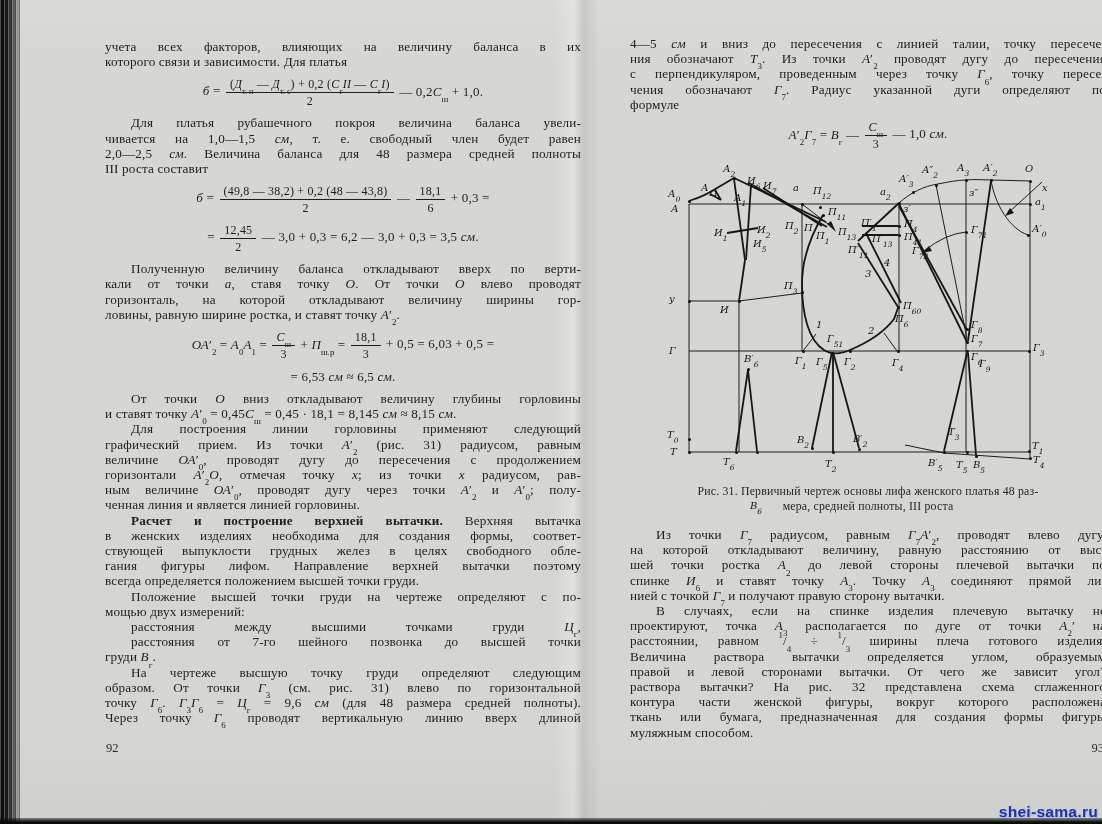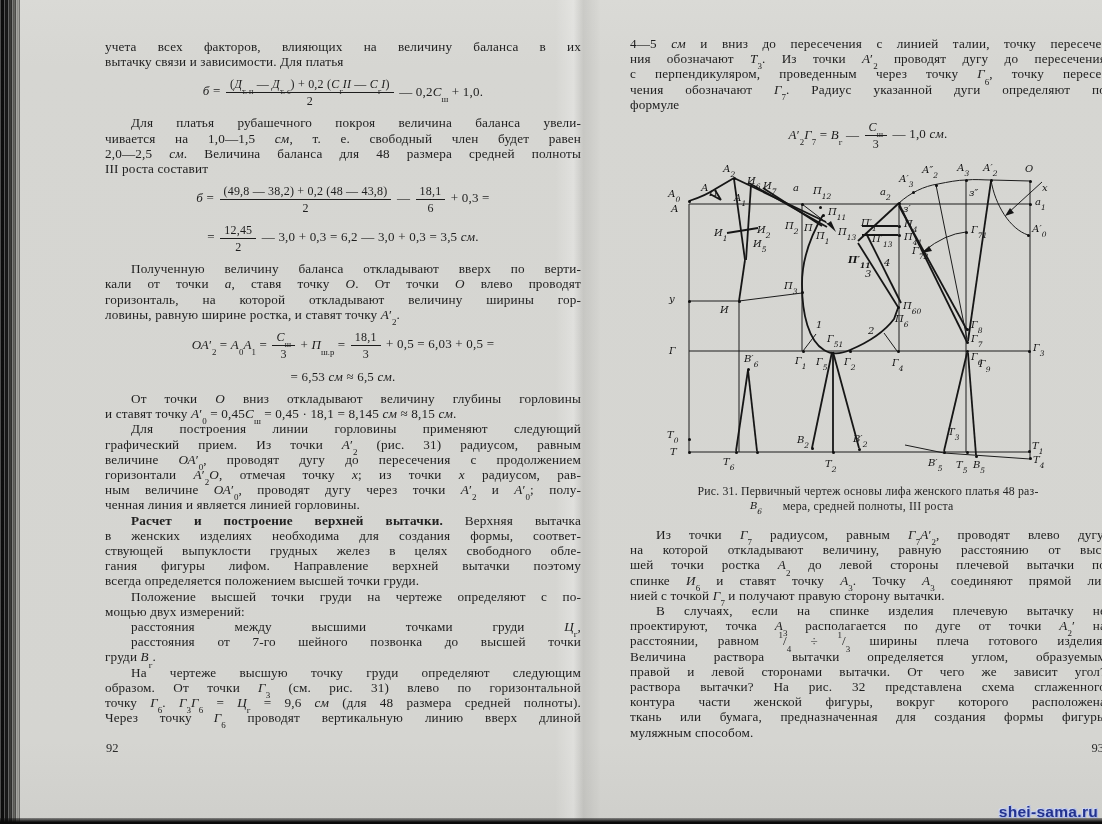--- a/index.html
+++ b/index.html
@@ -46,21 +46,21 @@
 </style>
 </head>
 <body>
 
 <div class="scan">
   <div class="page">
     <div class="gutter"></div>
 
     <div class="col left" id="col-left">
         <div class="ln j">учета всех факторов, влияющих на величину баланса в их</div>
-        <div class="ln ">вытачку связи и зависимости. Для платья</div>
+        <div class="ln ">которого связи и зависимости. Для платья</div>
         <div class="formula"><span><i>б</i> = </span><span class="frac"><span class="num">(<i>Д</i><sub>т. п</sub> — <i>Д</i><sub>т. с</sub>) + 0,2 (<i>С</i><sub>г</sub><i>II</i> — <i>С</i><sub>г</sub><i>I</i>)</span><span class="den">2</span></span><span> — 0,2<i>С</i><sub>ш</sub> + 1,0.</span></div>
         <div class="ln j i">Для платья рубашечного покроя величина баланса увели-</div>
         <div class="ln j">чивается на 1,0—1,5 <i>см</i>, т. е. свободный член будет равен</div>
         <div class="ln j">2,0—2,5 <i>см</i>. Величина баланса для 48 размера средней полноты</div>
         <div class="ln ">III роста составит</div>
         <div class="formula"><span><i>б</i> = </span><span class="frac"><span class="num">(49,8 — 38,2) + 0,2 (48 — 43,8)</span><span class="den">2</span></span><span> — </span><span class="frac"><span class="num">18,1</span><span class="den">6</span></span><span> + 0,3 =</span></div>
         <div class="formula"><span>= </span><span class="frac"><span class="num">12,45</span><span class="den">2</span></span><span> — 3,0 + 0,3 = 6,2 — 3,0 + 0,3 = 3,5 <i>см</i>.</span></div>
         <div class="ln j i">Полученную величину баланса откладывают вверх по верти-</div>
         <div class="ln j">кали от точки <i>а</i>, ставя точку <i>О</i>. От точки <i>О</i> влево проводят</div>
         <div class="ln j">горизонталь, на которой откладывают величину ширины гор-</div>
@@ -231,21 +231,21 @@
         <div class="dot" style="left: 361.5px; top: 71.5px;"></div>
         <div class="plbl" style="left: 367px; top: 61px;"><i>А</i>′<sub>0</sub></div>
         <div class="plbl" style="left: 238px; top: 41px;"><i>з</i>′</div>
         <div class="plbl" style="left: 304px; top: 25px;"><i>з</i>″</div>
         <div class="dot" style="left: 232.5px; top: 62.5px;"></div>
         <div class="plbl" style="left: 239px; top: 56px;"><i>П</i><sub>4</sub></div>
         <div class="dot" style="left: 232.5px; top: 71.5px;"></div>
         <div class="plbl" style="left: 239px; top: 69px;"><i>П</i><sub>41</sub></div>
         <div class="plbl" style="left: 196px; top: 55px;"><i>П</i>′<sub>1</sub></div>
         <div class="plbl" style="left: 207px; top: 71px;"><i>П</i>′<sub>13</sub></div>
-        <div class="plbl" style="left: 183px; top: 92px; font-weight: bold;"><i>П</i>′<sub>11</sub></div>
+        <div class="plbl" style="left: 183px; top: 82px;"><i>П</i>′<sub>11</sub></div>
         <div class="dot" style="left: 299.5px; top: 68.5px;"></div>
         <div class="plbl" style="left: 306px; top: 62px;"><i>Г</i><sub>71</sub></div>
         <div class="plbl" style="left: 247px; top: 83px;"><i>Г</i><sub>72</sub></div>
         <div class="plbl" style="left: 219px; top: 95px;"><i>4</i></div>
         <div class="plbl" style="left: 200px; top: 106px;"><i>3</i></div>
         <div class="dot" style="left: 231.5px; top: 143.5px;"></div>
         <div class="plbl" style="left: 238px; top: 138px;"><i>П</i><sub>60</sub></div>
         <div class="plbl" style="left: 230px; top: 151px;"><i>П</i><sub>6</sub></div>
         <div class="dot" style="left: 300.5px; top: 165.5px;"></div>
         <div class="plbl" style="left: 306px; top: 157px;"><i>Г</i><sub>8</sub></div>

